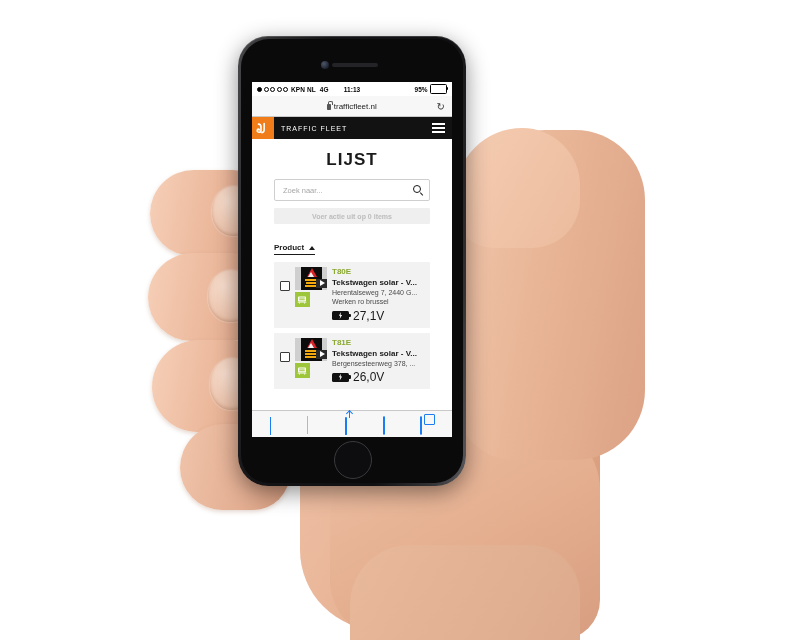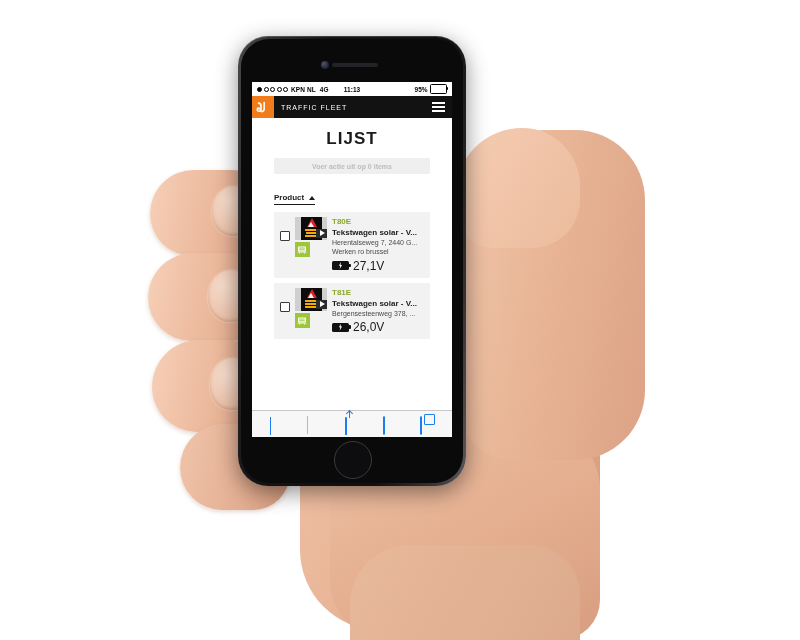--- a/index.html
+++ b/index.html
@@ -273,39 +273,50 @@
         <span class="clock">11:13</span>
         <div class="batt-wrap">
           <span>95%</span>
           <span class="batt-icon">
             <span class="batt-fill" style="width:95%"></span>
             <span class="batt-cap"></span>
           </span>
         </div>
       </div>
 
+      <div class="urlbar">
+        <div class="urlchip">
+          <span class="lock"></span>
+          <span>trafficfleet.nl</span>
+        </div>
+        <span class="reload">↻</span>
+      </div>
 
       <div class="appbar">
         <div class="logo">
           <svg width="15" height="15" viewBox="0 0 24 24">
             <path d="M4 5 q4 0 4 5 v5 q0 3 -3 3 q-3 0 -3 -3 q0 -2 2 -2 q1.2 0 1.2 1.2" fill="none" stroke="#ffffff" stroke-width="2.6" stroke-linecap="round"></path>
             <path d="M13 4 v10 q0 4 -3.6 4.6" fill="none" stroke="#ffffff" stroke-width="2.6" stroke-linecap="round"></path>
           </svg>
         </div>
         <span class="brand">TRAFFIC FLEET</span>
         <div class="burger">
           <span></span>
             <span></span>
             <span></span>
         </div>
       </div>
 
       <div class="page">
         <div class="page-title">LIJST</div>
 
+        <div class="searchbox">
+          <input type="text" placeholder="Zoek naar..." style="">
+          <span class="mag"></span>
+        </div>
 
         <div class="actionbar">
           <span>Voer actie uit op 0 items</span>
         </div>
 
         <div class="sortrow">
           <span class="sortlabel">
             <span>Product</span>
             <span class="caret"></span>
           </span>

